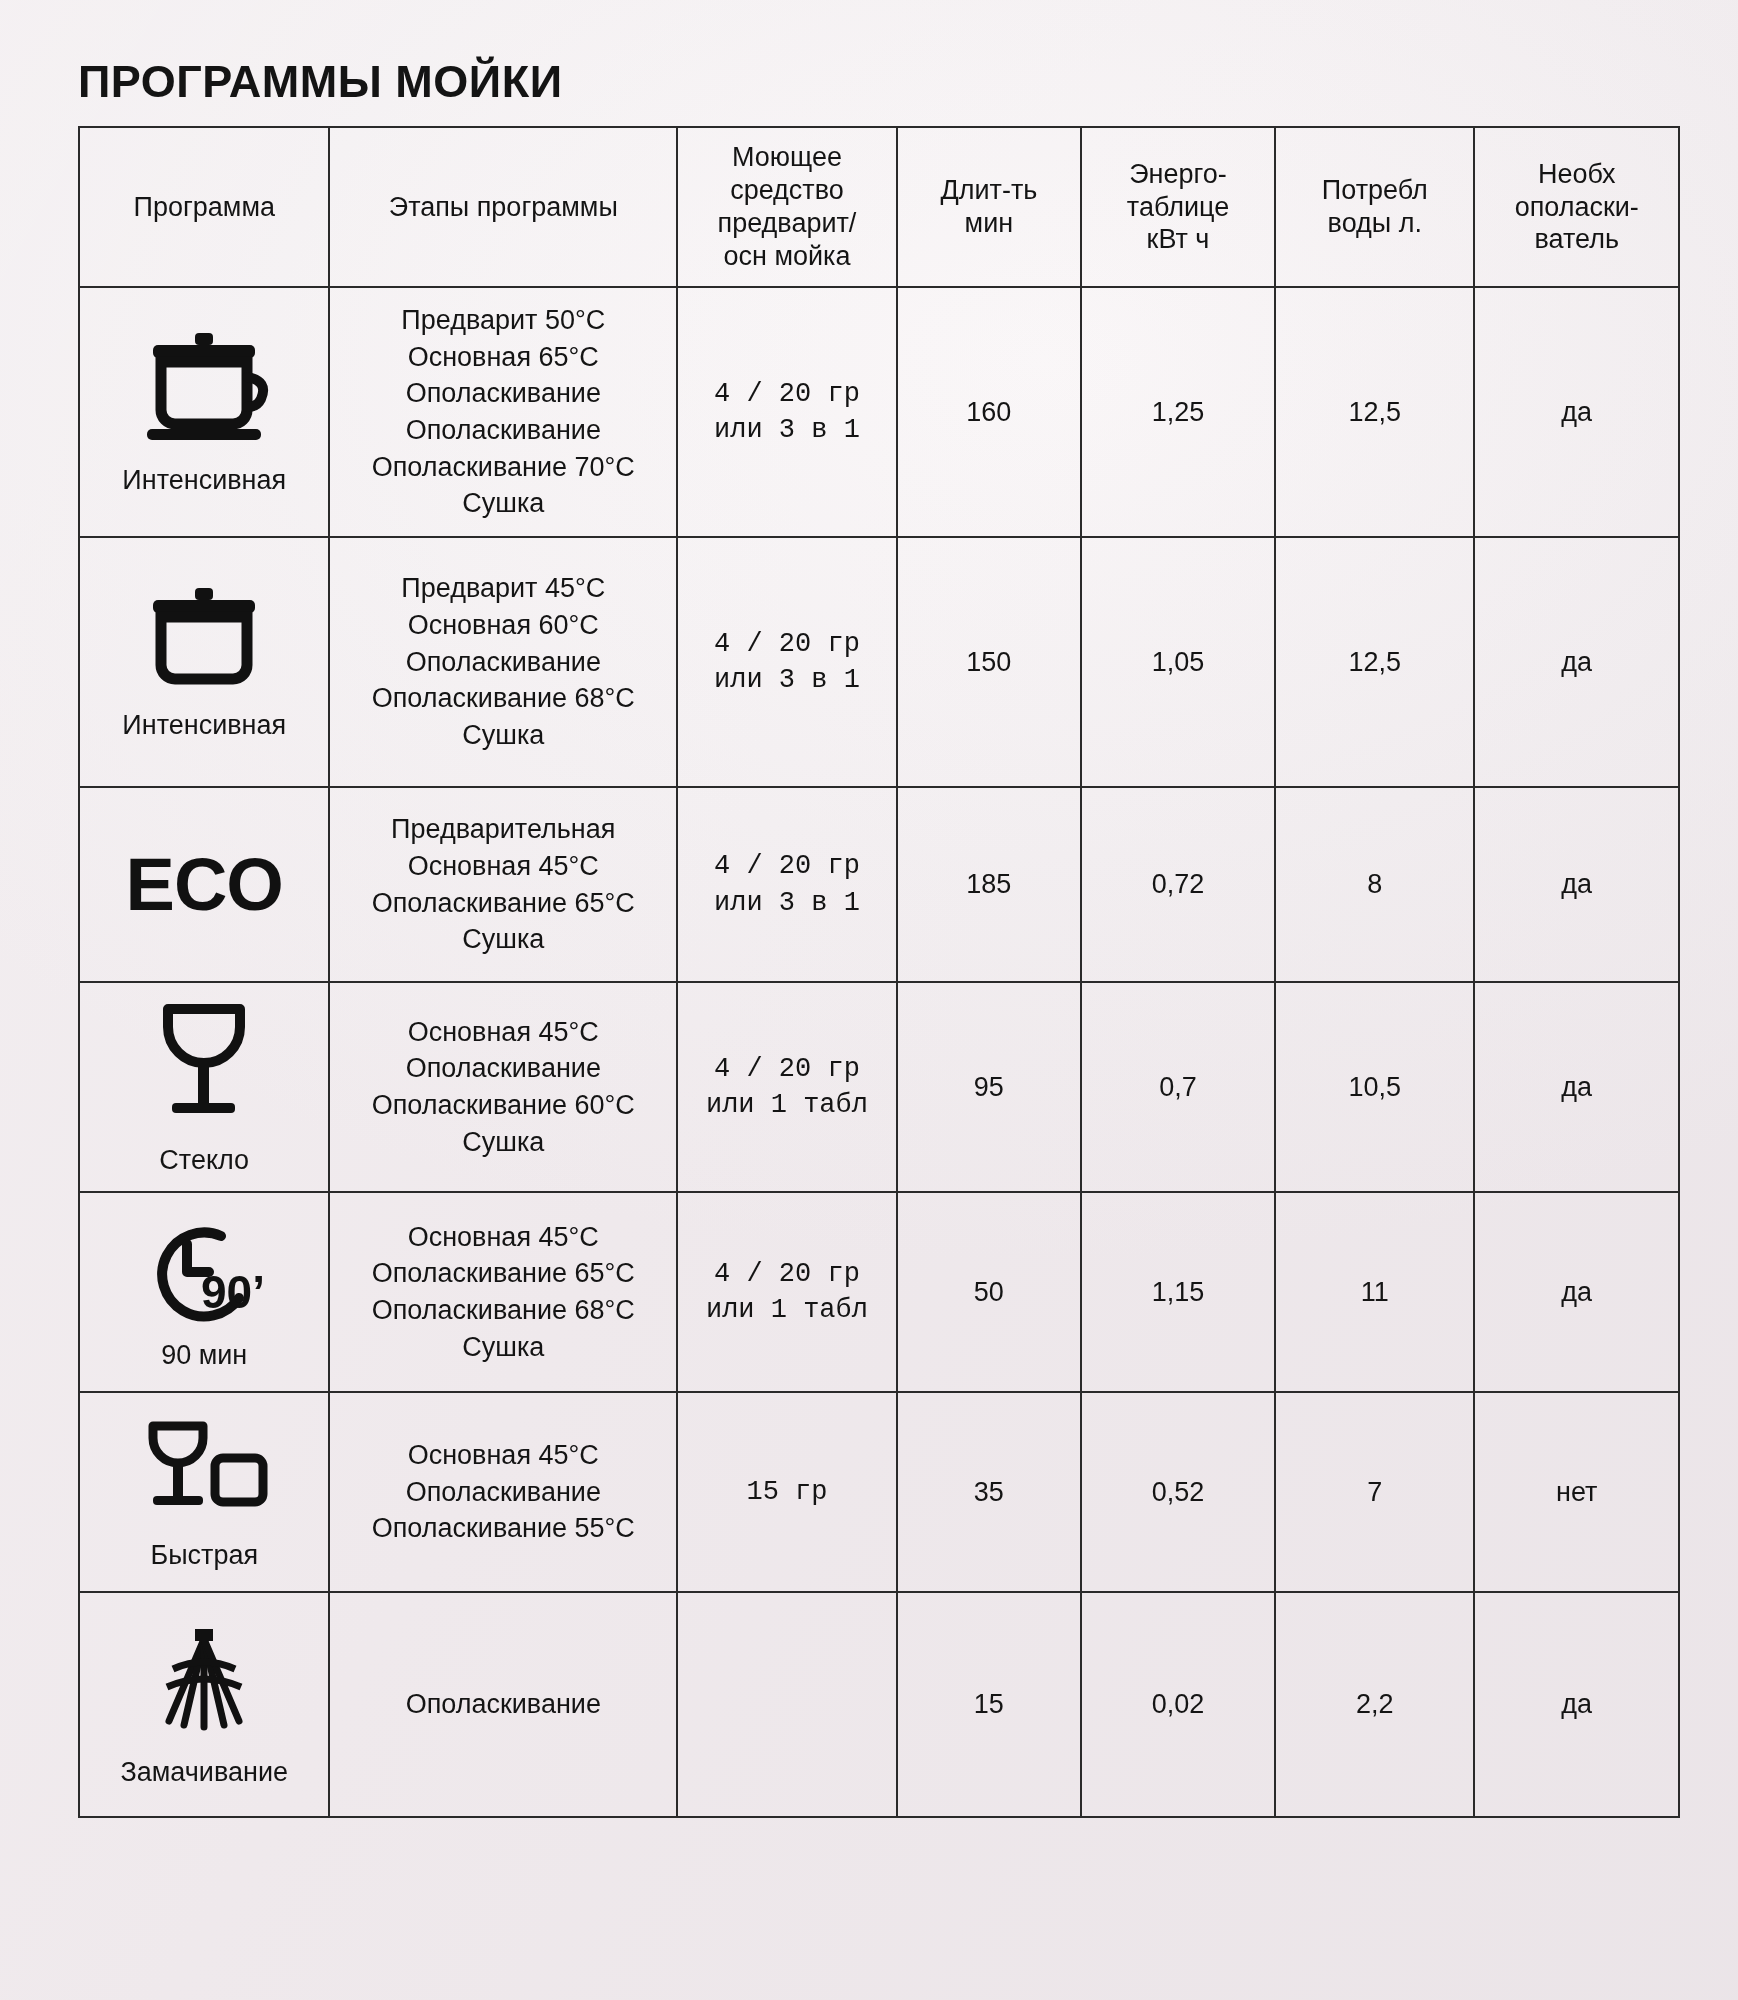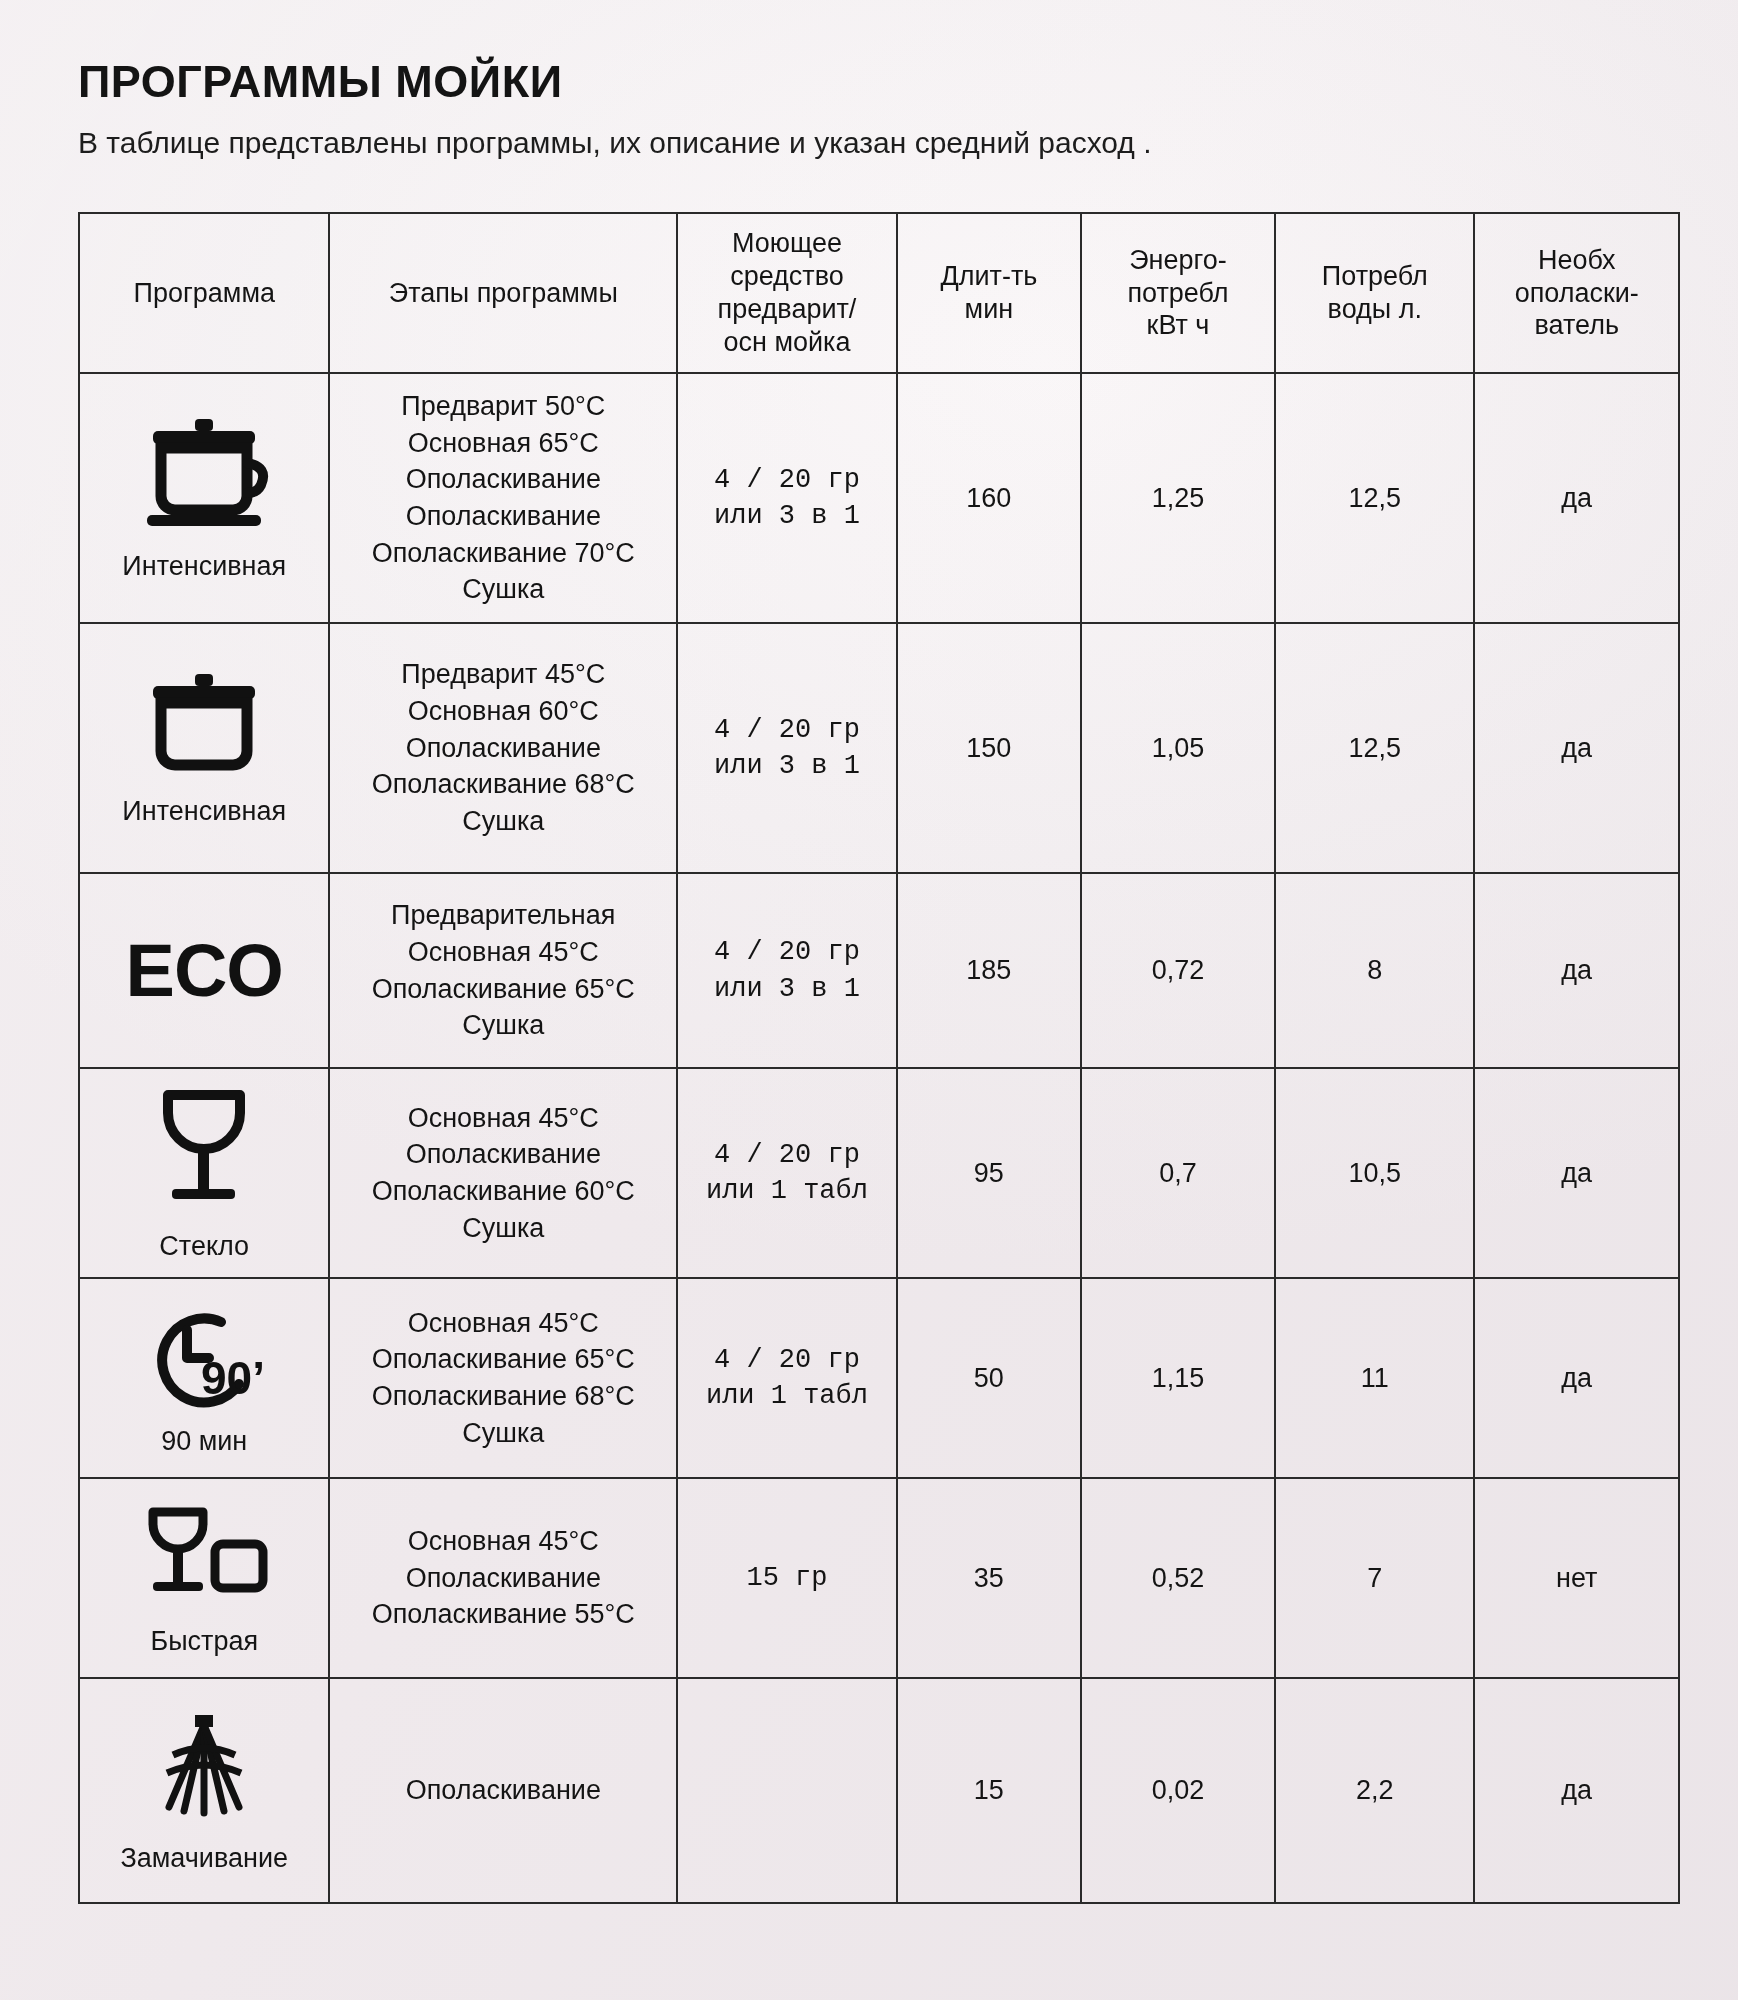--- a/index.html
+++ b/index.html
@@ -122,21 +122,20 @@
   svg { display: block; }
 </style>
 </head>
 <body>
 
 <div class="page">
   <div class="paper-shade"></div>
 
   <div class="content">
     <h1 class="title">ПРОГРАММЫ МОЙКИ</h1>
-    <p class="subtitle">В таблице представлены программы, их описание и указан средний расход .</p>
 
     <table class="prog">
       <colgroup>
         <col class="col-prog">
           <col class="col-stages">
           <col class="col-det">
         <col class="col-dur">
           <col class="col-energy">
           <col class="col-water">
           <col class="col-rinse">
@@ -145,21 +144,21 @@
         <tr>
           <th style="white-space:pre-line">Программа</th>
           <th style="white-space:pre-line">Этапы программы</th>
           <th style="white-space:pre-line">Моющее
 средство
 предварит/
 осн мойка</th>
           <th style="white-space:pre-line">Длит-ть
 мин</th>
           <th style="white-space:pre-line">Энерго-
-потребл
+таблице
 кВт ч</th>
           <th style="white-space:pre-line">Потребл
 воды л.</th>
           <th style="white-space:pre-line">Необх
 ополаски-
 ватель</th>
         </tr>
       </thead>
       <tbody>
 

